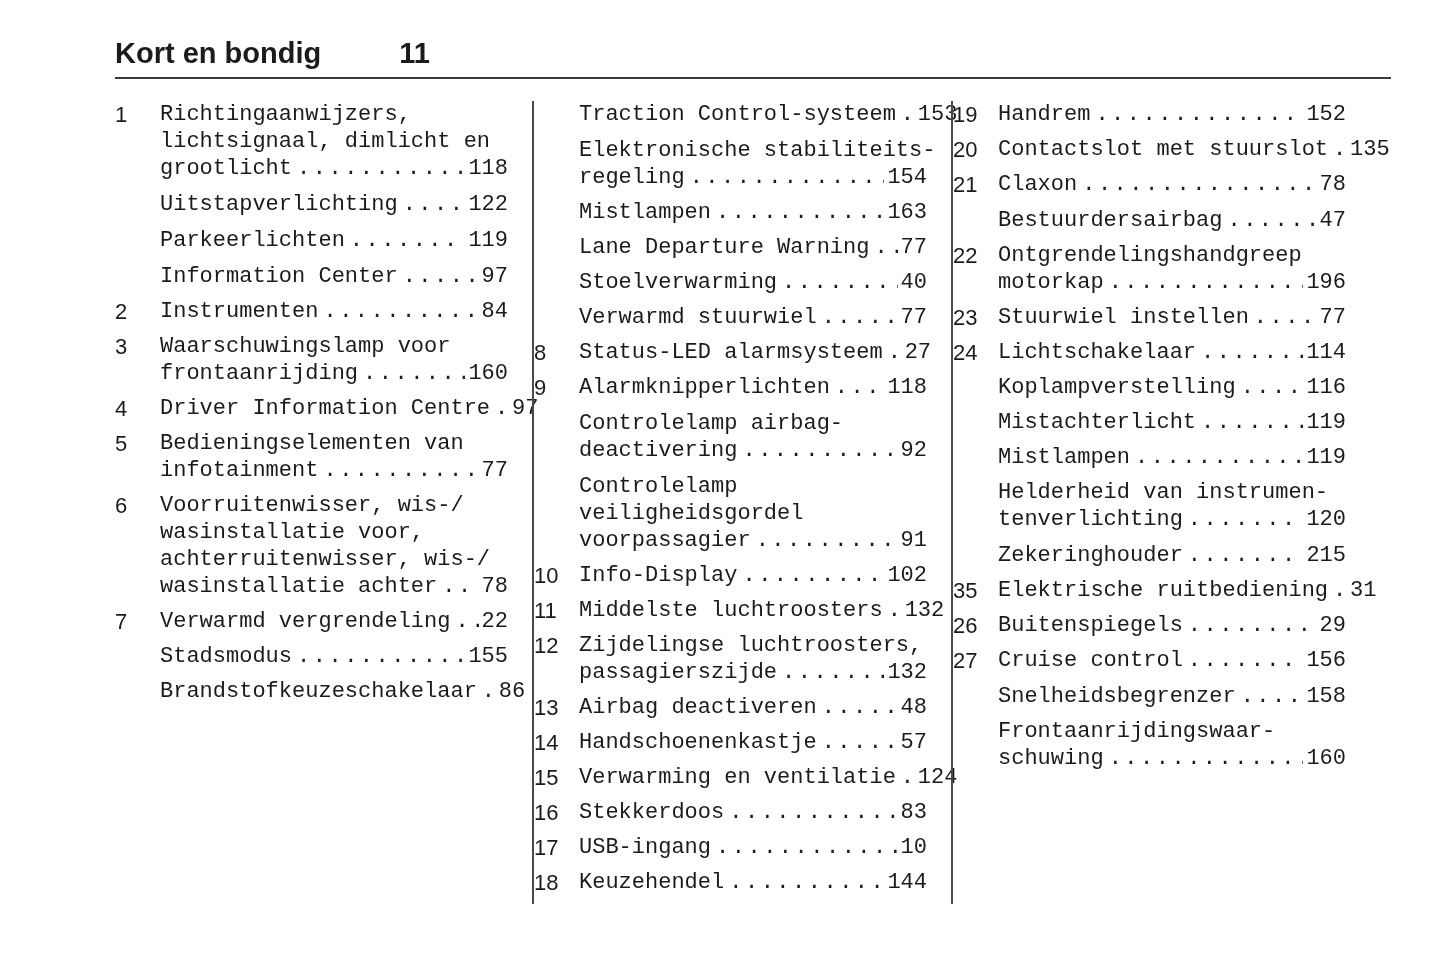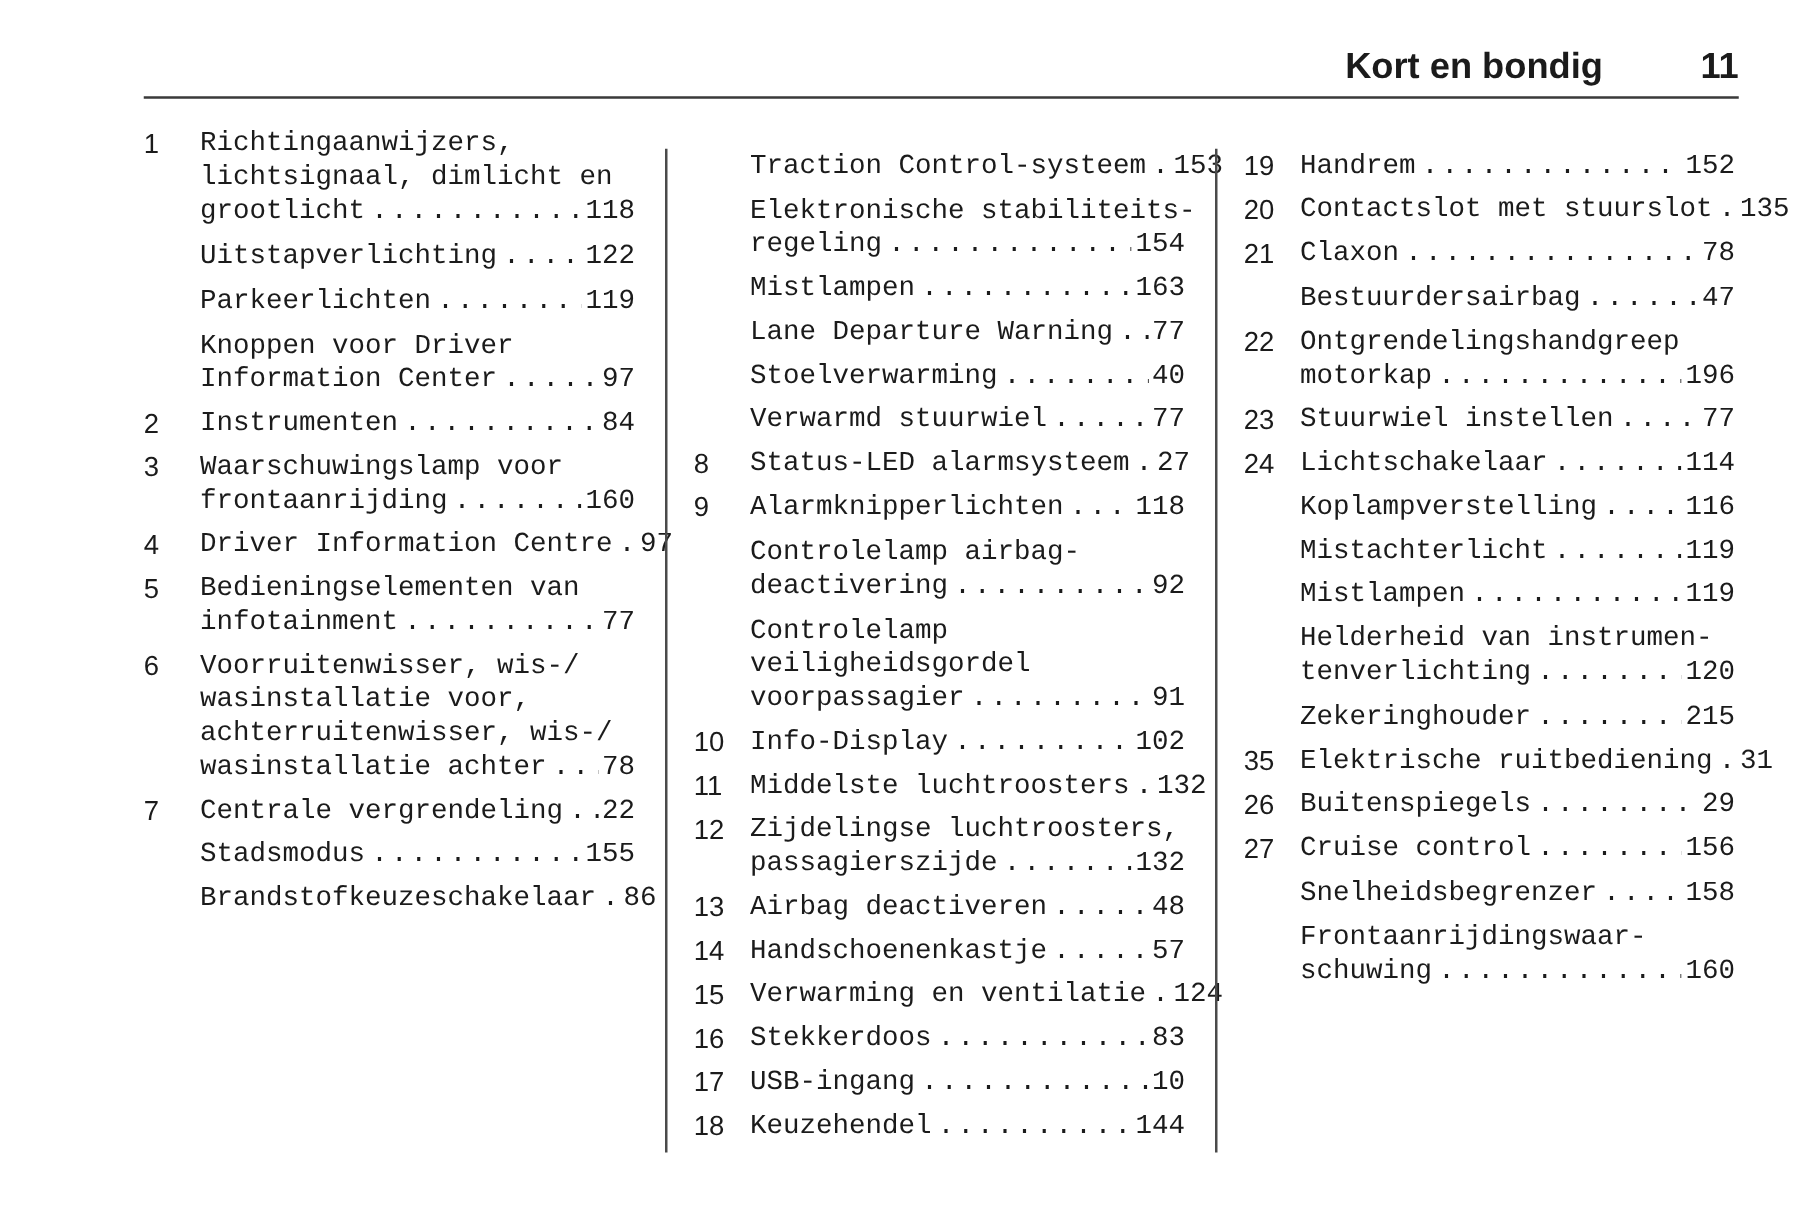--- a/index.html
+++ b/index.html
@@ -11,21 +11,20 @@
     width: 1445px;
     height: 966px;
     overflow: hidden;
     font-family: "Liberation Sans", "DejaVu Sans", sans-serif;
     color: #1b1b1b;
   }
   
   .page-header {
     margin: 38px 54px 0 115px;
     display: flex;
-    justify-content: flex-end;
     align-items: baseline;
     gap: 78px;
     font-size: 29px;
     font-weight: bold;
     line-height: 1.1;
     white-space: nowrap;
   }
   .header-rule {
     margin: 7px 54px 0 115px;
     height: 2px;
@@ -38,22 +37,20 @@
     align-items: stretch;
   }
   .col {
     width: 393px;
     flex: 0 0 393px;
     box-sizing: content-box;
   }
   .col + .col {
     margin-left: 24px;
     border-left: 2px solid #4a4a4a;
-    padding-left: 21px;
-    margin-top: 18px;
   }
   
   .entry {
     display: flex;
     margin-bottom: 8px;
     font-size: 22px;
     line-height: 27px;
   }
   .entry.gap { margin-top: 9px; }
   .num {
@@ -128,21 +125,20 @@
             <div class="lastline">
               <span class="txt">Parkeerlichten</span>
               <span class="leader"></span>
               <span class="page-ref">119</span>
             </div>
           </div>
         </div>
         <div class="entry gap">
           <span class="num"></span>
           <div class="body">
-            <div class="line">Knoppen voor Driver</div>
             <div class="lastline">
               <span class="txt">Information Center</span>
               <span class="leader"></span>
               <span class="page-ref">97</span>
             </div>
           </div>
         </div>
         <div class="entry">
           <span class="num">2</span>
           <div class="body">
@@ -195,21 +191,21 @@
               <span class="txt">wasinstallatie achter</span>
               <span class="leader"></span>
               <span class="page-ref">78</span>
             </div>
           </div>
         </div>
         <div class="entry">
           <span class="num">7</span>
           <div class="body">
             <div class="lastline">
-              <span class="txt">Centrale vergrendeling</span>
+              <span class="txt">Verwarmd vergrendeling</span>
               <span class="leader"></span>
               <span class="page-ref">22</span>
             </div>
           </div>
         </div>
         <div class="entry">
           <span class="num"></span>
           <div class="body">
             <div class="lastline">
               <span class="txt">Stadsmodus</span>

